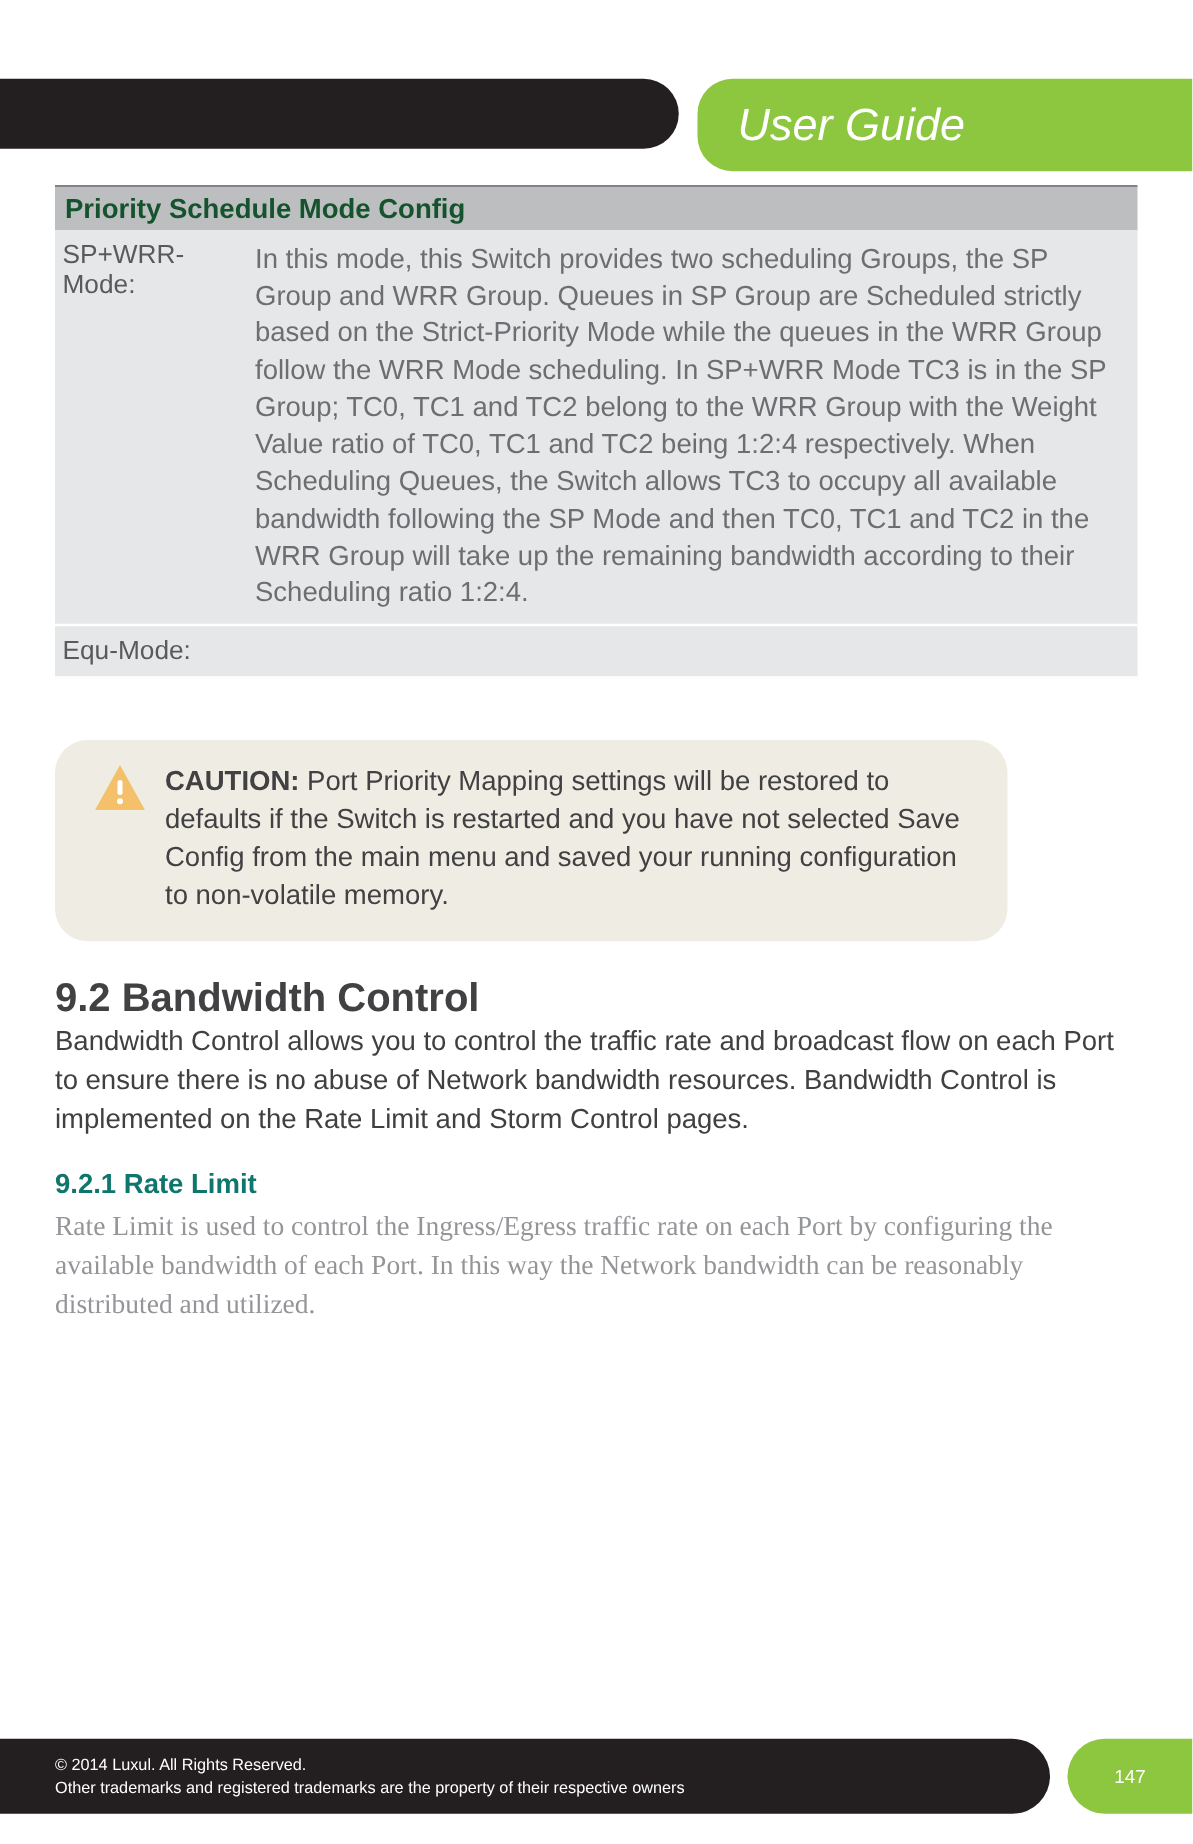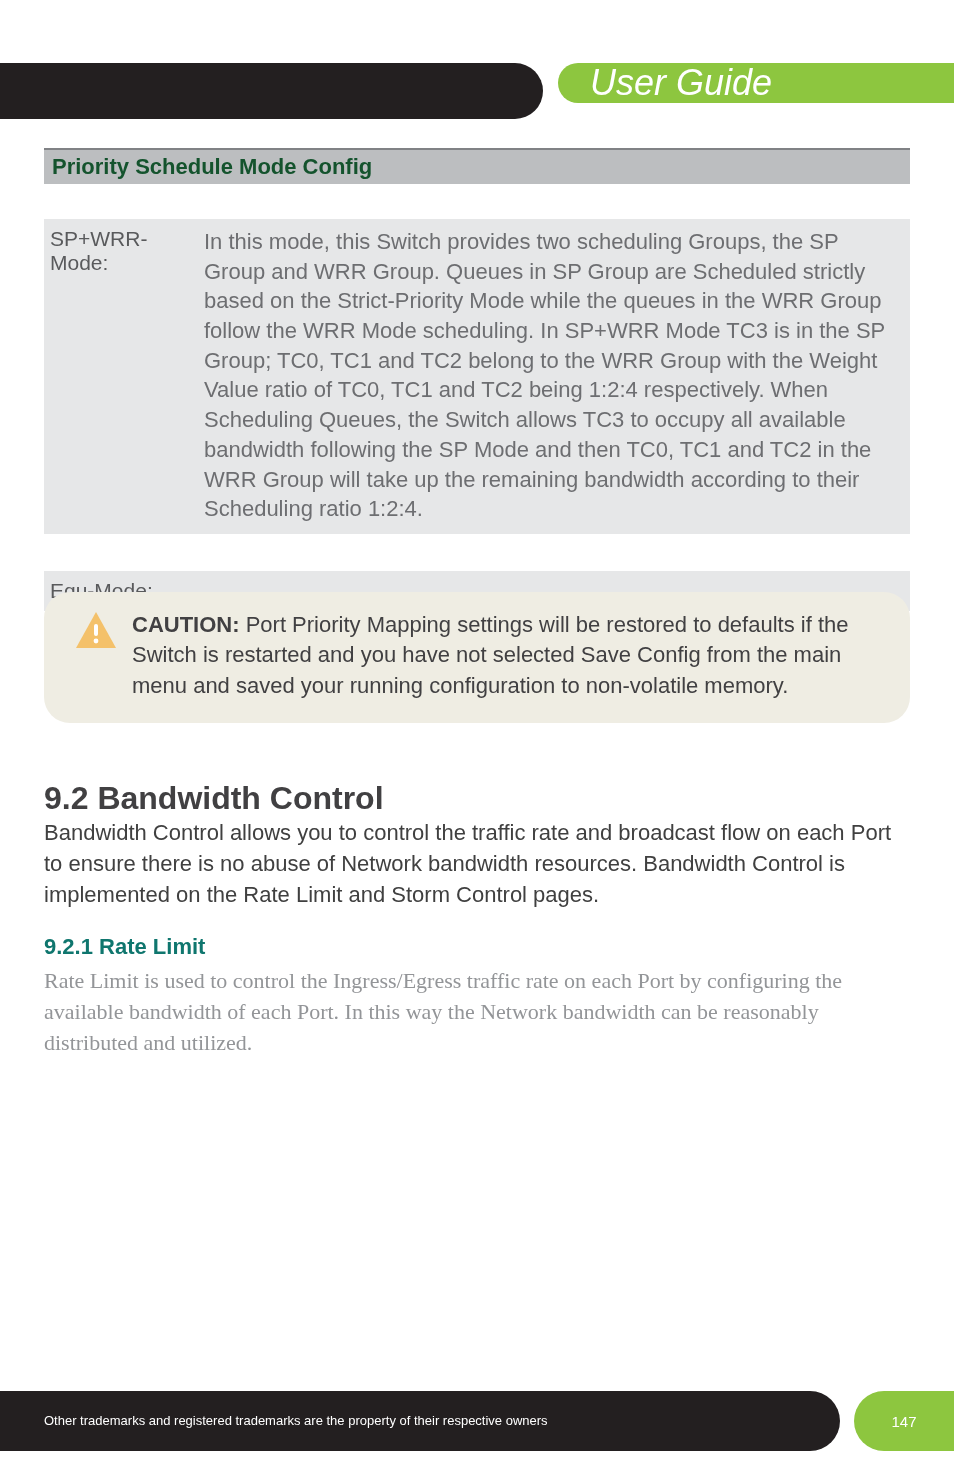--- a/index.html
+++ b/index.html
@@ -2,33 +2,33 @@
 <html><head>
 <meta charset="utf-8">
 <style>
   * { box-sizing: border-box; margin: 0; padding: 0; }
   html, body { width: 954px; height: 1475px; background: #fff; font-family: "Segoe UI", Arial, sans-serif; color: #6d6e71; }
   .page { width: 954px; height: 1475px; position: relative; }
 
   
   .header-bar { width: 954px; height: 56px; position: absolute; top: 63px; left: 0; }
   .header-black { position: absolute; left: 0; top: 0; width: 543px; height: 56px; background: #231f20; border-top-right-radius: 28px; border-bottom-right-radius: 28px; }
-  .header-green { position: absolute; left: 558px; top: 0; width: 396px; height: 40px; background: #8dc63f; display: flex; align-items: center; padding-left: 32px; border-top-left-radius: 28px; border-bottom-left-radius: 28px; }
+  .header-green { position: absolute; left: 558px; top: 0; width: 396px; height: 74px; background: #8dc63f; display: flex; align-items: center; padding-left: 32px; border-top-left-radius: 28px; border-bottom-left-radius: 28px; }
   .header-green span { color: #fff; font-style: italic; font-size: 36px; font-weight: 400; }
 
   
   .table-wrap { position: absolute; top: 148px; left: 44px; width: 866px; border-top: 2px solid #808285; }
   .table-head { background: #bcbec0; padding: 4px 8px; }
   .table-head span { color: #14532d; font-weight: 600; font-size: 22px; }
-  .table-row { display: flex; background: #e6e7e8; border-bottom: 2px solid #fff; margin-top: 35px; }
+  .table-row { display: flex; background: #e6e7e8; border-bottom: 2px solid #fff; }
   .cell-label { width: 154px; padding: 8px 6px 8px 6px; font-size: 21px; color: #595a5c; }
   .cell-body { width: 712px; padding: 8px 10px 10px 6px; font-size: 22px; line-height: 1.35; color: #6d6e71; }
 
   
-  .caution { position: absolute; top: 592px; left: 44px; width: 866px; background: #efede3; border-radius: 26px; padding: 18px 24px 22px 30px; display: flex; gap: 14px; }
+  .caution { position: absolute; top: 592px; left: 44px; width: 762px; background: #efede3; border-radius: 26px; padding: 18px 24px 22px 30px; display: flex; gap: 14px; }
   .caution-icon { flex: 0 0 44px; height: 40px; }
   .caution-text { font-size: 22px; color: #414042; line-height: 1.38; }
   .caution-text strong { font-weight: 700; }
   .caution-text .body { display: inline; }
 
   
   .h2 { position: absolute; top: 780px; left: 44px; width: 866px; font-size: 32px; font-weight: 600; color: #414042; }
   .p1 { position: absolute; top: 818px; left: 44px; width: 866px; font-size: 22px; line-height: 1.4; color: #404040; }
 
   .h3 { position: absolute; top: 934px; left: 44px; width: 866px; font-size: 22px; font-weight: 600; color: #0f766e; }
@@ -79,19 +79,20 @@
     </div>
   </div>
 
   <div class="h2" data-interactable="false">9.2 Bandwidth Control</div>
   <div class="p1" data-interactable="false">Bandwidth Control allows you to control the traffic rate and broadcast flow on each Port to ensure there is no abuse of Network bandwidth resources. Bandwidth Control is implemented on the Rate Limit and Storm Control pages.</div>
 
   <div class="h3" data-interactable="false">9.2.1 Rate Limit</div>
   <div class="p2" data-interactable="false">Rate Limit is used to control the Ingress/Egress traffic rate on each Port by configuring the available bandwidth of each Port. In this way the Network bandwidth can be reasonably distributed and utilized.</div>
 
   <div class="footer-black" data-interactable="false">
+    <div data-interactable="false">© 2014  Luxul. All Rights Reserved.</div>
     <div data-interactable="false">Other trademarks and registered trademarks are the property of their respective owners</div>
   </div>
   <div class="footer-green" data-interactable="false">
     <span data-interactable="false">147</span>
   </div>
 
 </div>
 
 </body></html>

